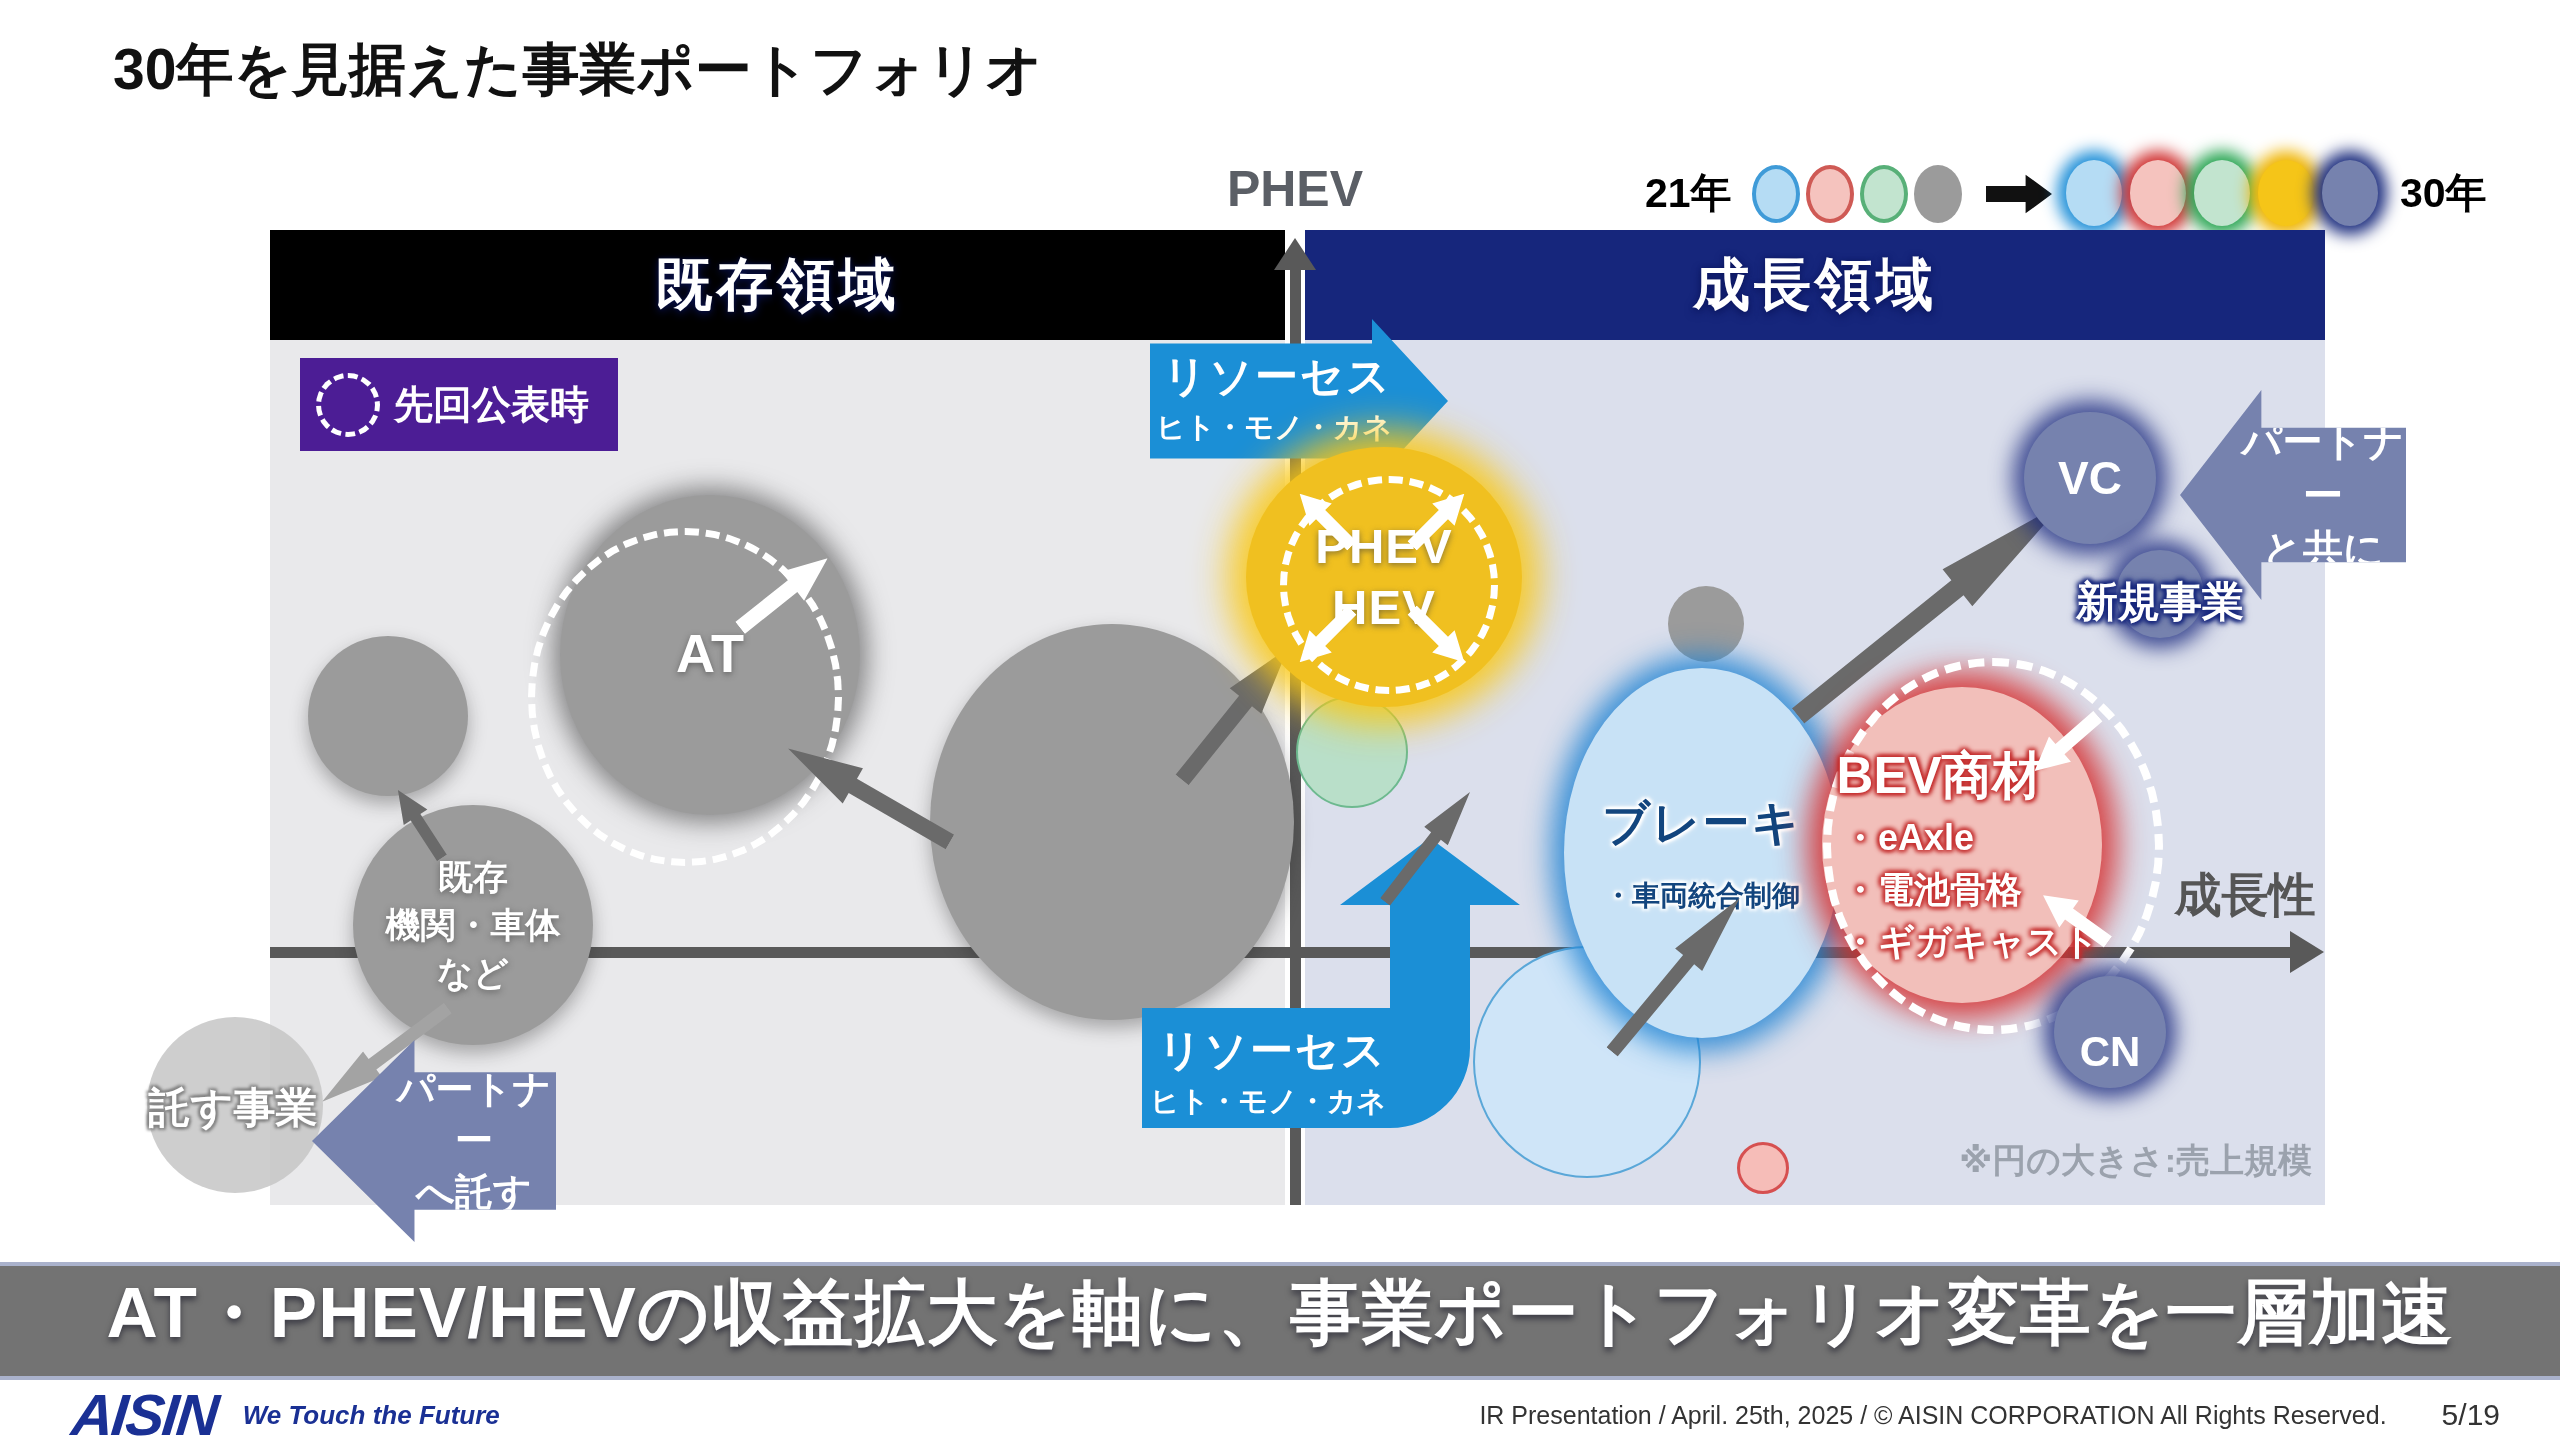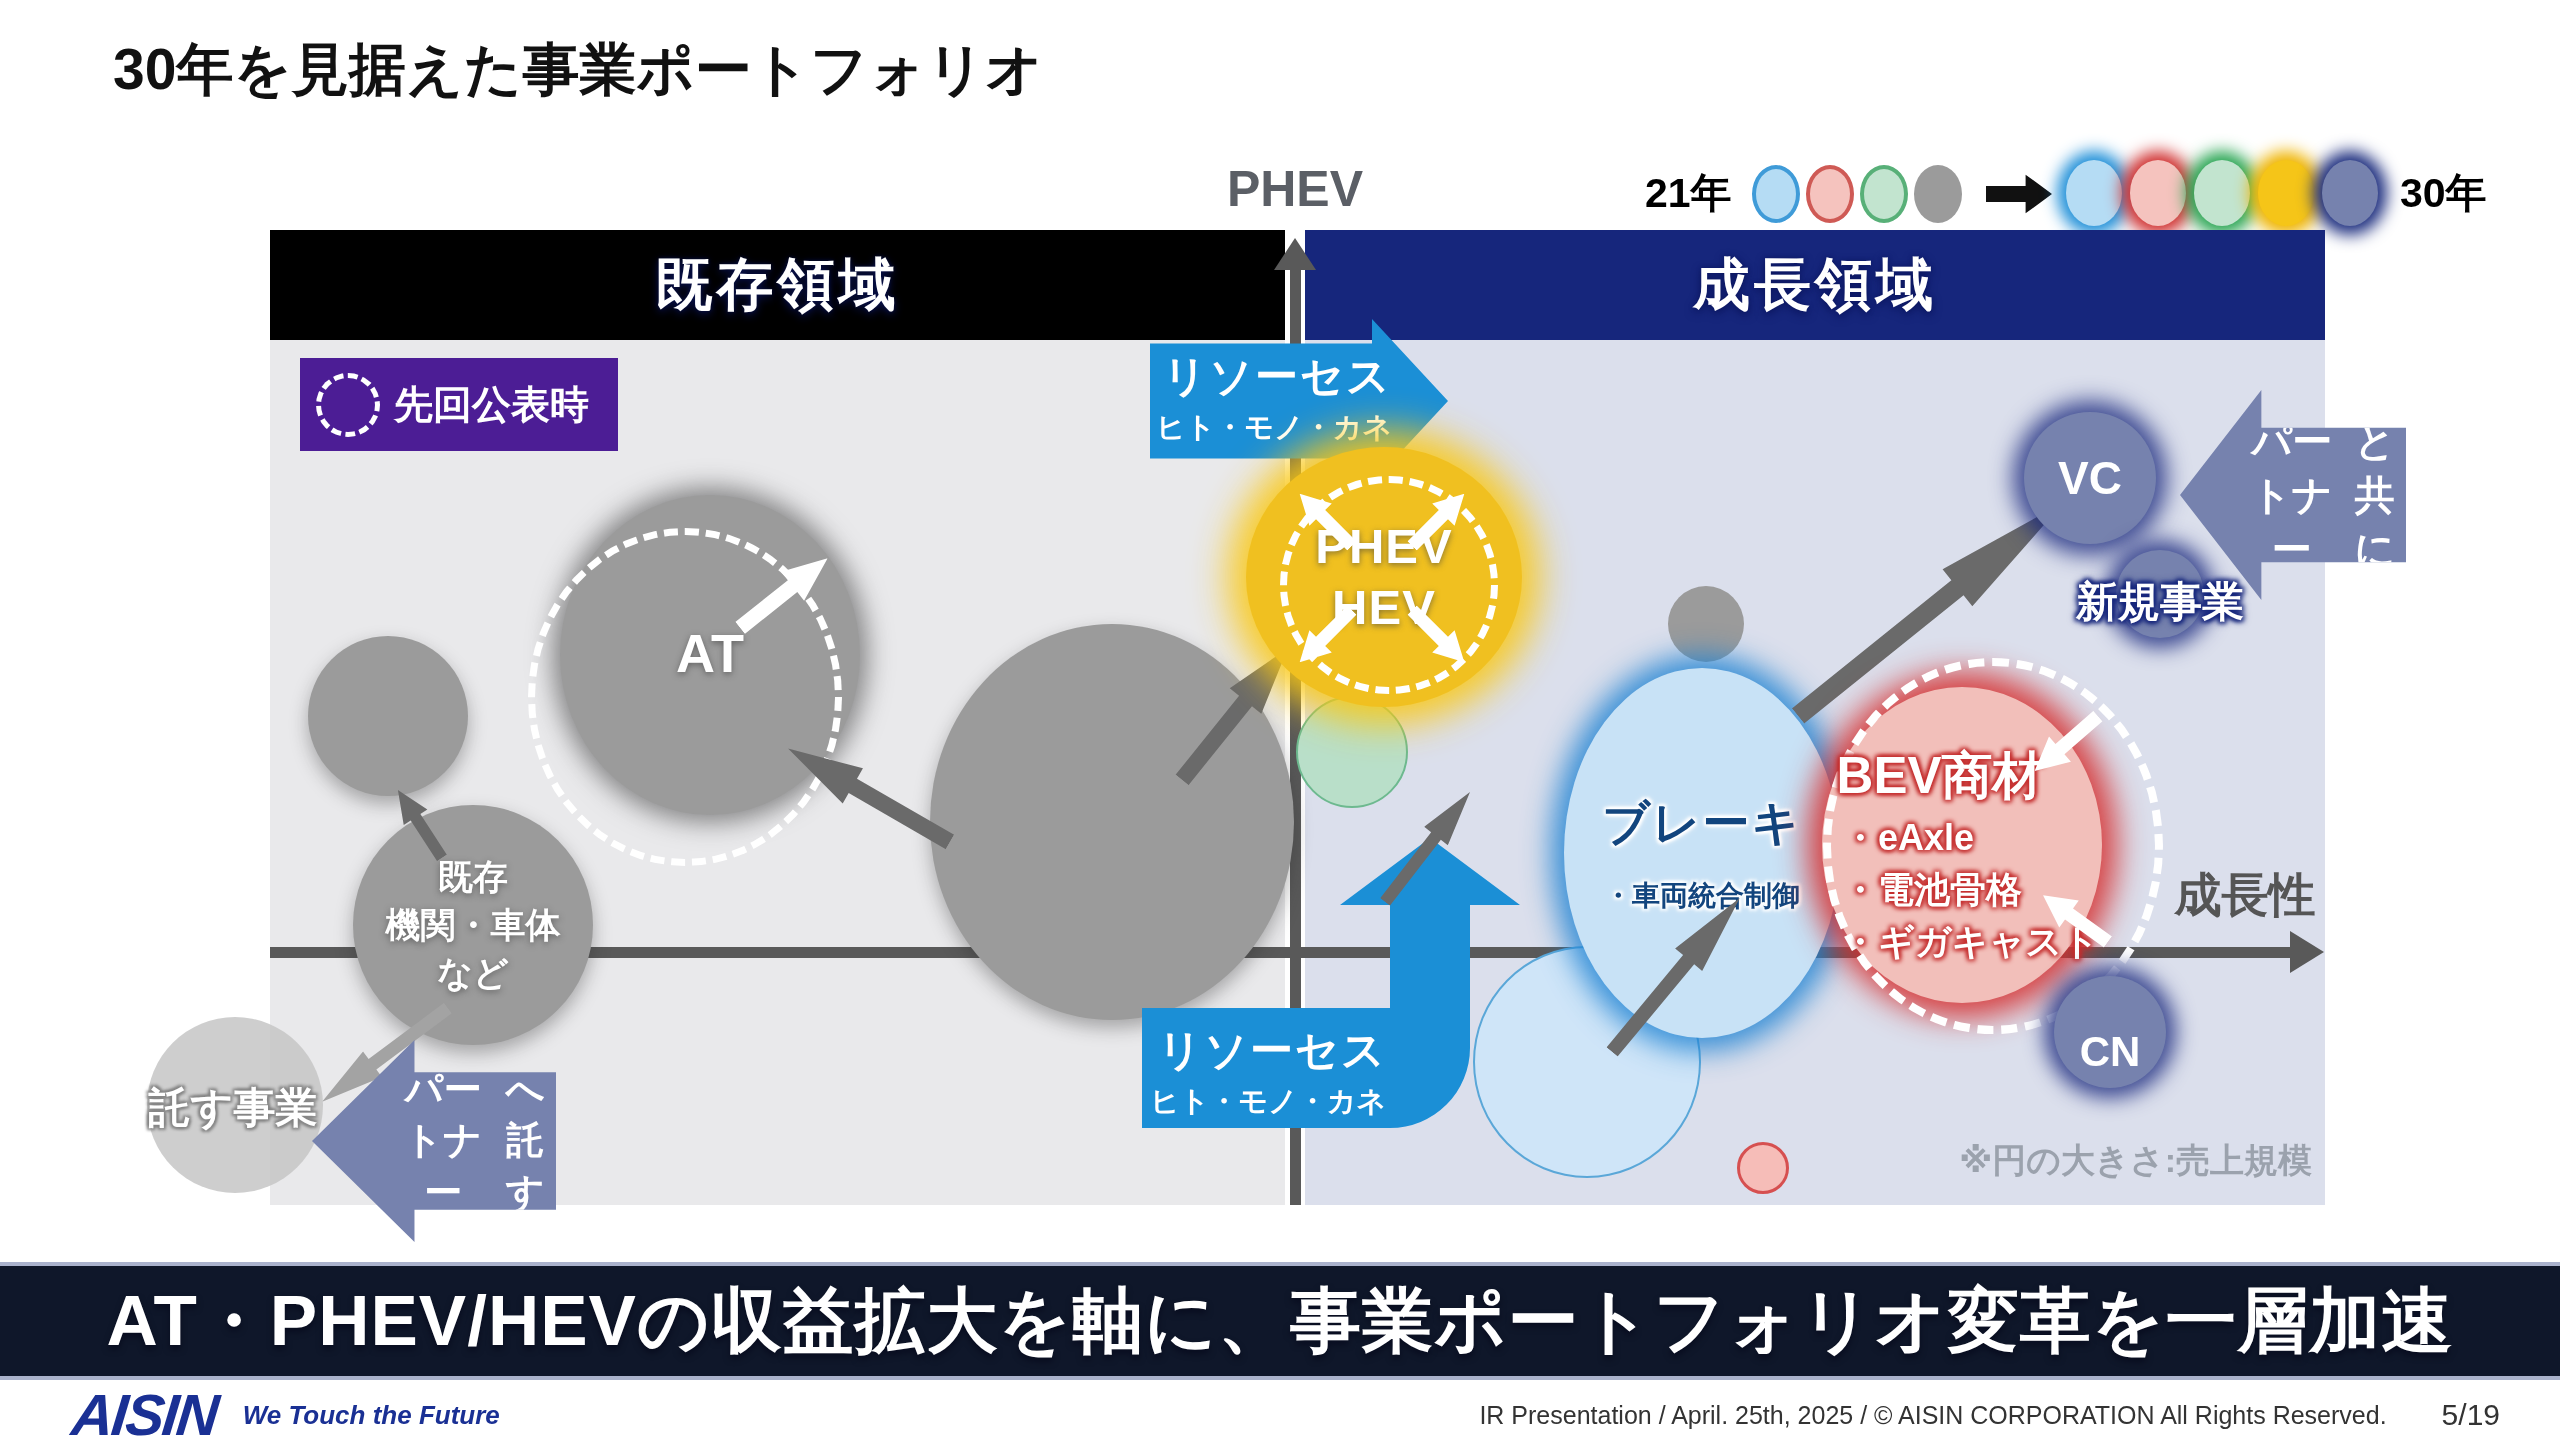--- a/index.html
+++ b/index.html
@@ -29,36 +29,36 @@
           clip-path:polygon(0 32%,60% 32%,60% 6%,100% 50%,60% 94%,60% 68%,0 68%);background:#6a6a6a;}
   .white-a{background:#fff;}
   
   .t-navy{text-shadow:2px 2px 4px #16267c,-2px -2px 4px #16267c,2px -2px 4px #16267c,-2px 2px 4px #16267c,0 0 10px #16267c;}
   .t-green{text-shadow:2px 2px 3px #1f9e4e,-2px -2px 3px #1f9e4e,2px -2px 3px #1f9e4e,-2px 2px 3px #1f9e4e;}
   .t-red{text-shadow:2px 2px 4px #c52f2f,-2px -2px 4px #c52f2f,2px -2px 4px #c52f2f,-2px 2px 4px #c52f2f;}
   .t-white{text-shadow:2px 2px 3px #fff,-2px -2px 3px #fff,2px -2px 3px #fff,-2px 2px 3px #fff,0 0 8px #fff;}
   .t-gray{text-shadow:2px 2px 3px #858585,-2px -2px 3px #858585,2px -2px 3px #858585,-2px 2px 3px #858585;}
   .t-soft{text-shadow:0 2px 6px rgba(60,60,60,.6);}
   
-  .block-arrow{position:absolute;background:#7682ae;display:flex;flex-direction:row;align-items:center;justify-content:center;
+  .block-arrow{position:absolute;background:#7682ae;display:flex;flex-direction:column;align-items:center;justify-content:center;
                color:#fff;font-weight:bold;text-align:center;}
   .pa-entrust{clip-path:polygon(0 50%,42% 0,42% 16%,100% 16%,100% 84%,42% 84%,42% 100%);padding-left:80px;box-sizing:border-box;}
   .pa-together{clip-path:polygon(0 50%,36% 0,36% 18%,100% 18%,100% 82%,36% 82%,36% 100%);padding-left:60px;box-sizing:border-box;}
   
   .res-top{left:1150px;top:319px;width:298px;height:164px;background:#1b8fd6;
            clip-path:polygon(0 15%,74.5% 15%,74.5% 0,100% 50%,74.5% 100%,74.5% 85%,0 85%);}
   .res-text1{color:#fff;font-weight:bold;font-size:43px;letter-spacing:2px;}
   .res-text2{color:#fff;font-weight:bold;font-size:29px;}
   
   .lg-c{position:absolute;border-radius:50%;}
   
   .chip{left:300px;top:358px;width:318px;height:93px;background:#4c1d95;display:flex;align-items:center;}
   .chip-ring{margin-left:16px;width:54px;height:54px;border:5px dashed #fff;border-radius:50%;flex:none;}
   
-  .banner{left:0;top:1262px;width:2560px;height:118px;background:#0f172a;display:flex;align-items:center;justify-content:center;
+  .banner{left:0;top:1262px;width:2560px;height:118px;background:#737373;display:flex;align-items:flex-start;justify-content:center;
           border-top:4px solid #aab2cc;border-bottom:4px solid #aab2cc;box-sizing:border-box;}
   .banner-text{color:#fff;font-size:71px;font-weight:bold;letter-spacing:1px;text-shadow:0 4px 6px rgba(0,0,20,.5);}
   .footer{left:0;top:1390px;width:2560px;height:50px;display:flex;align-items:center;}
   .logo{margin-left:72px;color:#1a3094;font-size:58px;font-weight:900;font-style:italic;letter-spacing:-2px;transform:skewX(-6deg);line-height:1;}
   .tagline{margin-left:26px;color:#1a3094;font-size:26px;font-weight:bold;font-style:italic;}
   .credit{margin-left:auto;color:#333;font-size:25px;}
   .page{margin-left:55px;margin-right:60px;color:#333;font-size:30px;}
 </style>
 </head>
 <body>

